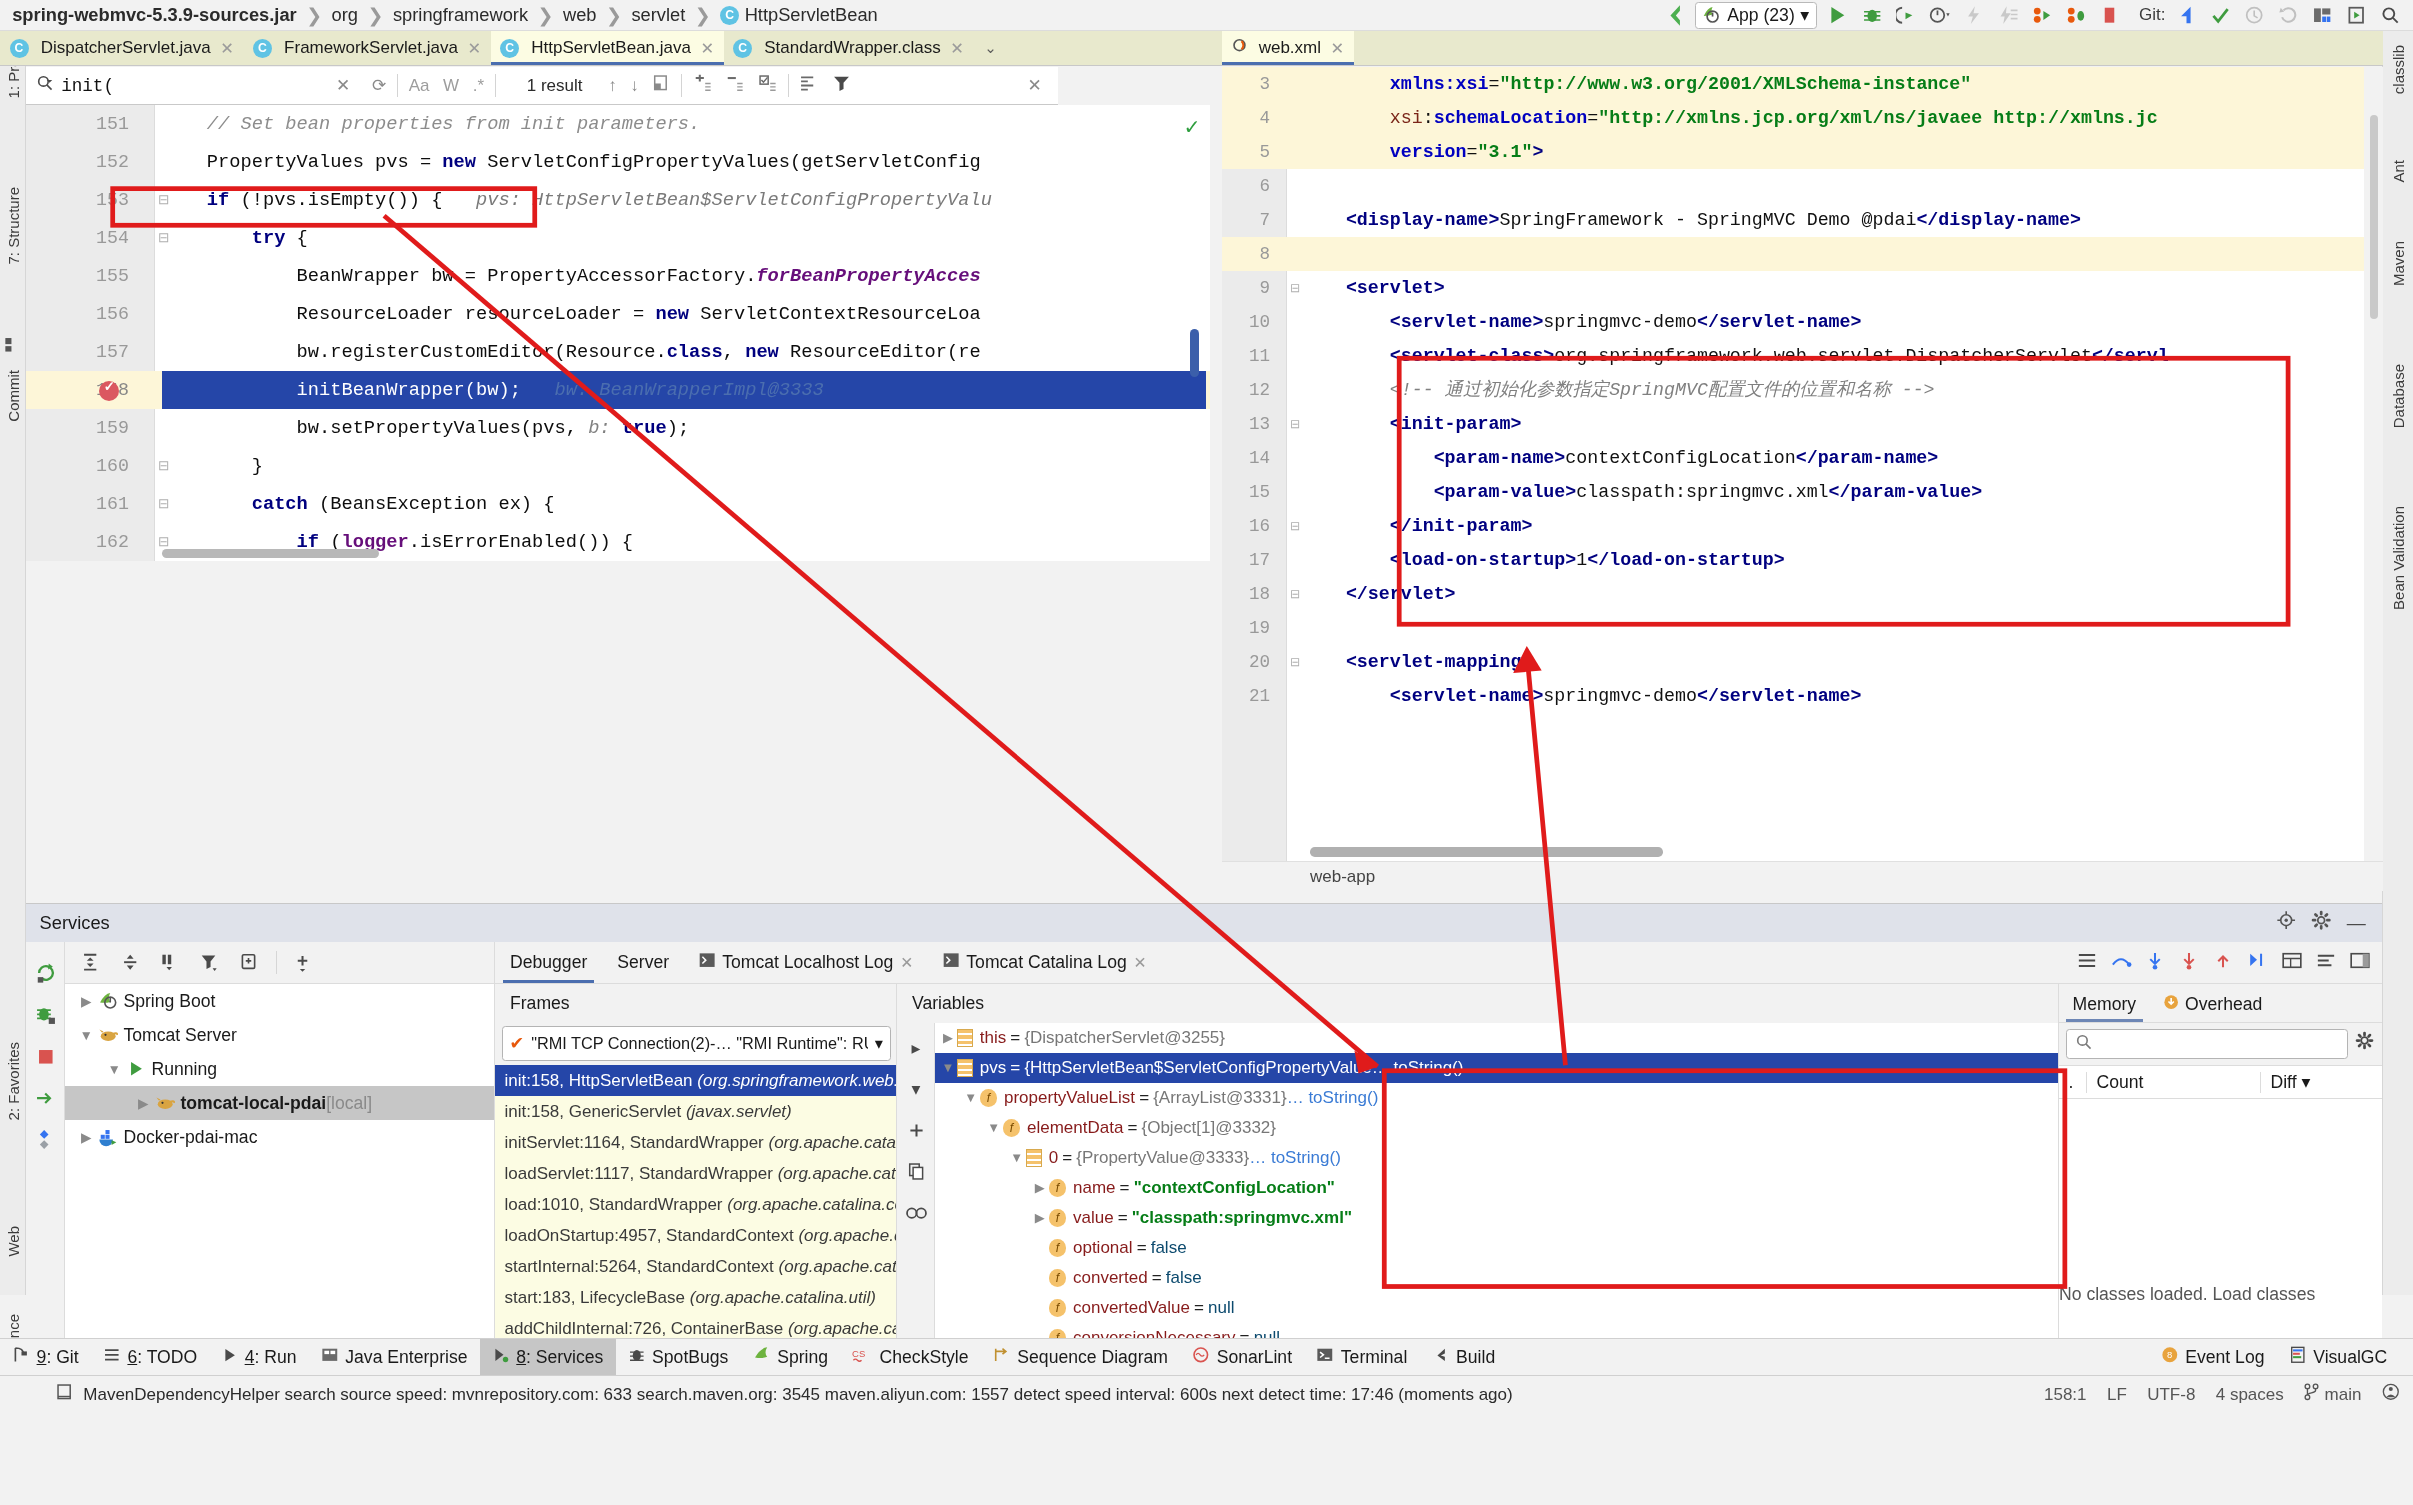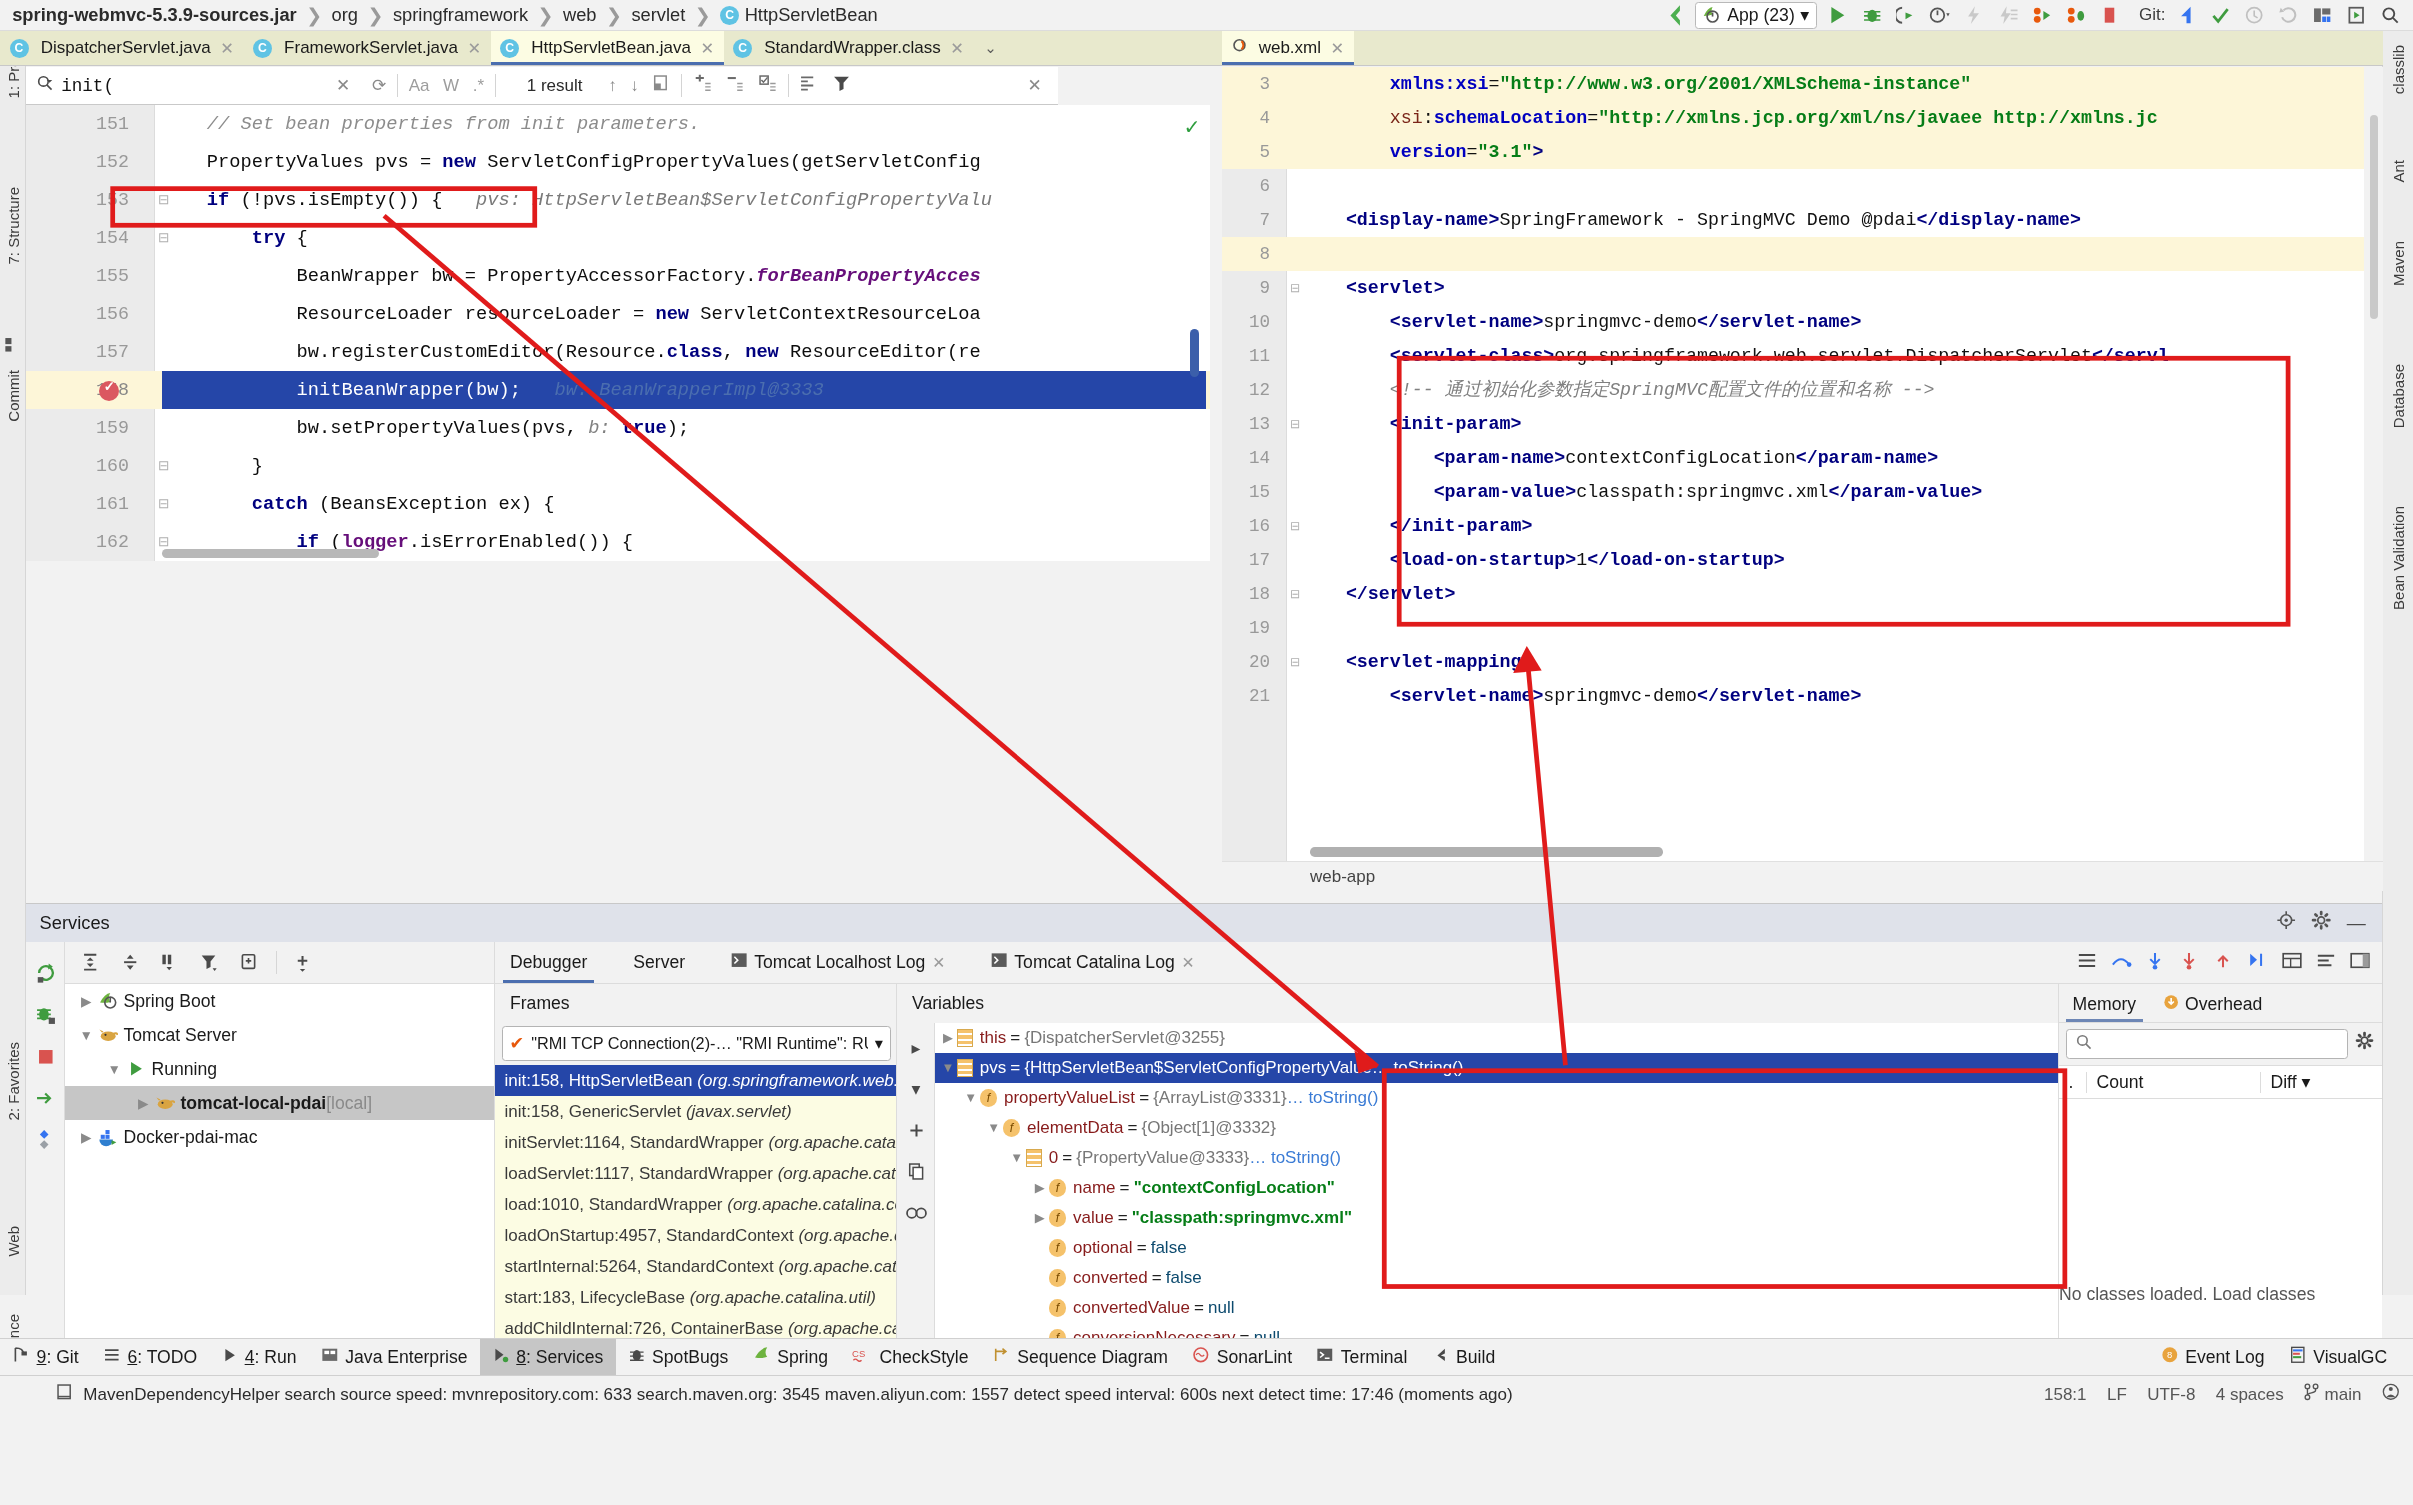--- a/index.html
+++ b/index.html
@@ -194,21 +194,21 @@
   #svc-tree-toolbar { height:42px; display:flex; align-items:center; gap:2.7px; padding-left:6.8px; background:#f2f2f2; border-bottom:0.7px solid #dcdcdc; }
   .ttbtn { width:37px; height:37px; display:flex; align-items:center; justify-content:center; color:#4a4a4a; }
   .trow { display:flex; align-items:center; height:34px; font-size:17.6px; white-space:nowrap; }
   .trow.sel { background:#c6c6c6; }
   .tw { display:inline-block; width:20.4px; text-align:center; color:#8a8a8a; font-size:13.6px; flex:none; }
   .ticon { width:23px; display:inline-flex; align-items:center; justify-content:center; margin-right:4.1px; flex:none;}
   .tdim { color:#8a8a8a; }
 
   
   #dbg { flex:1; display:flex; flex-direction:column; background:#f2f2f2; }
-  #dbg-tabs { height:42px; display:flex; align-items:center; gap:16px; border-bottom:0.7px solid #dcdcdc; }
+  #dbg-tabs { height:42px; display:flex; align-items:center; gap:0; border-bottom:0.7px solid #dcdcdc; }
   .dtab { padding:0 15px; font-size:17.6px; display:flex; align-items:center; gap:6.8px; height:100%; }
   .dtab.active { font-weight:normal; position:relative; }
   .dtab.active::after { content:""; position:absolute; left:8.1px; right:8.1px; bottom:0; height:2.7px; background:#4b6eaf;}
   .dtab .x { color:#9b9b9b; font-size:15.6px; }
   #dbg-toolbar { margin-left:auto; display:flex; align-items:center; gap:12.2px; padding-right:11px; }
   #dbg-main { flex:1; display:flex; }
   #framescol { width:402px; display:flex; flex-direction:column; border-right:0.7px solid #dcdcdc; }
   #varscol { flex:1; display:flex; flex-direction:column; border-right:0.7px solid #dcdcdc;}
   #memcol { width:323px; display:flex; flex-direction:column; }
   .colhdr { height:39px; display:flex; align-items:center; padding-left:15px; font-size:17.6px; background:#f2f2f2;}

